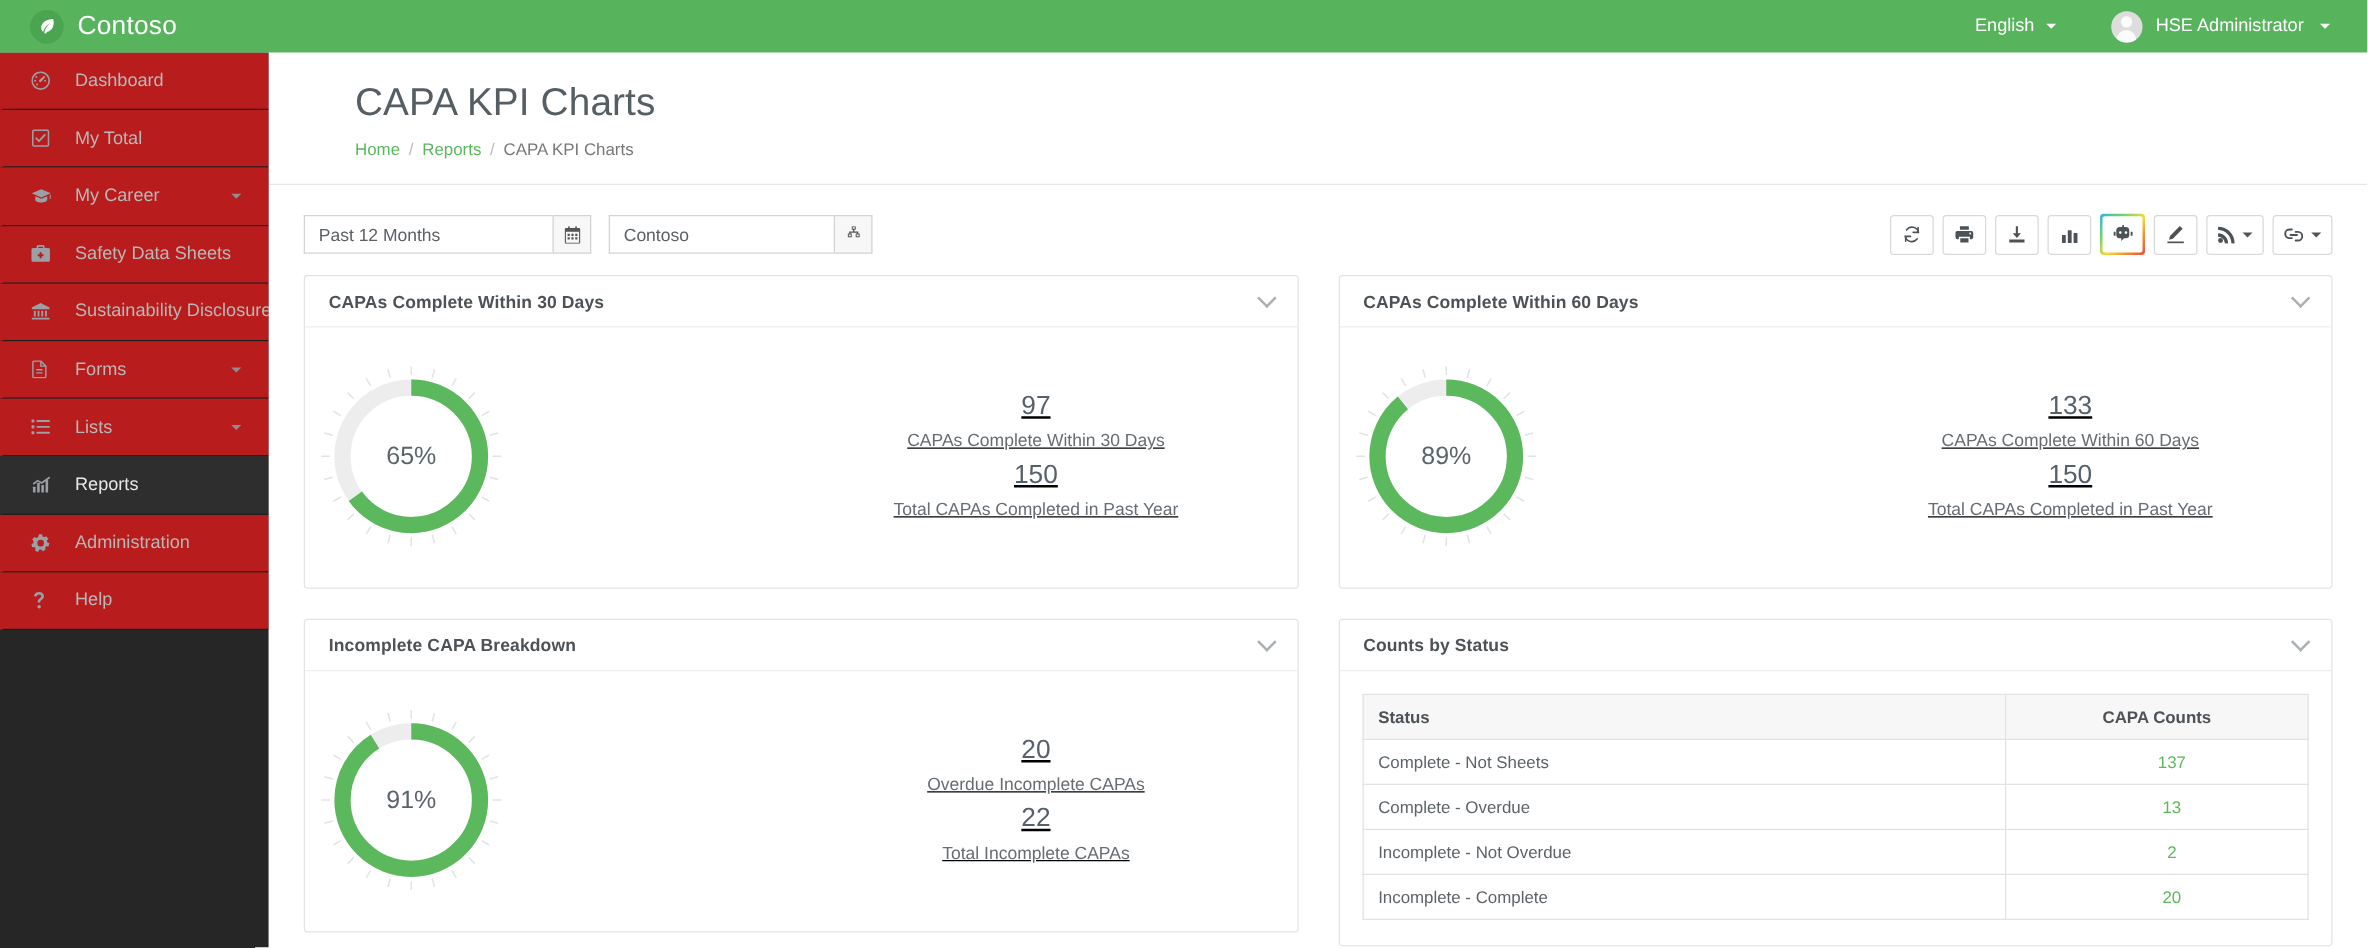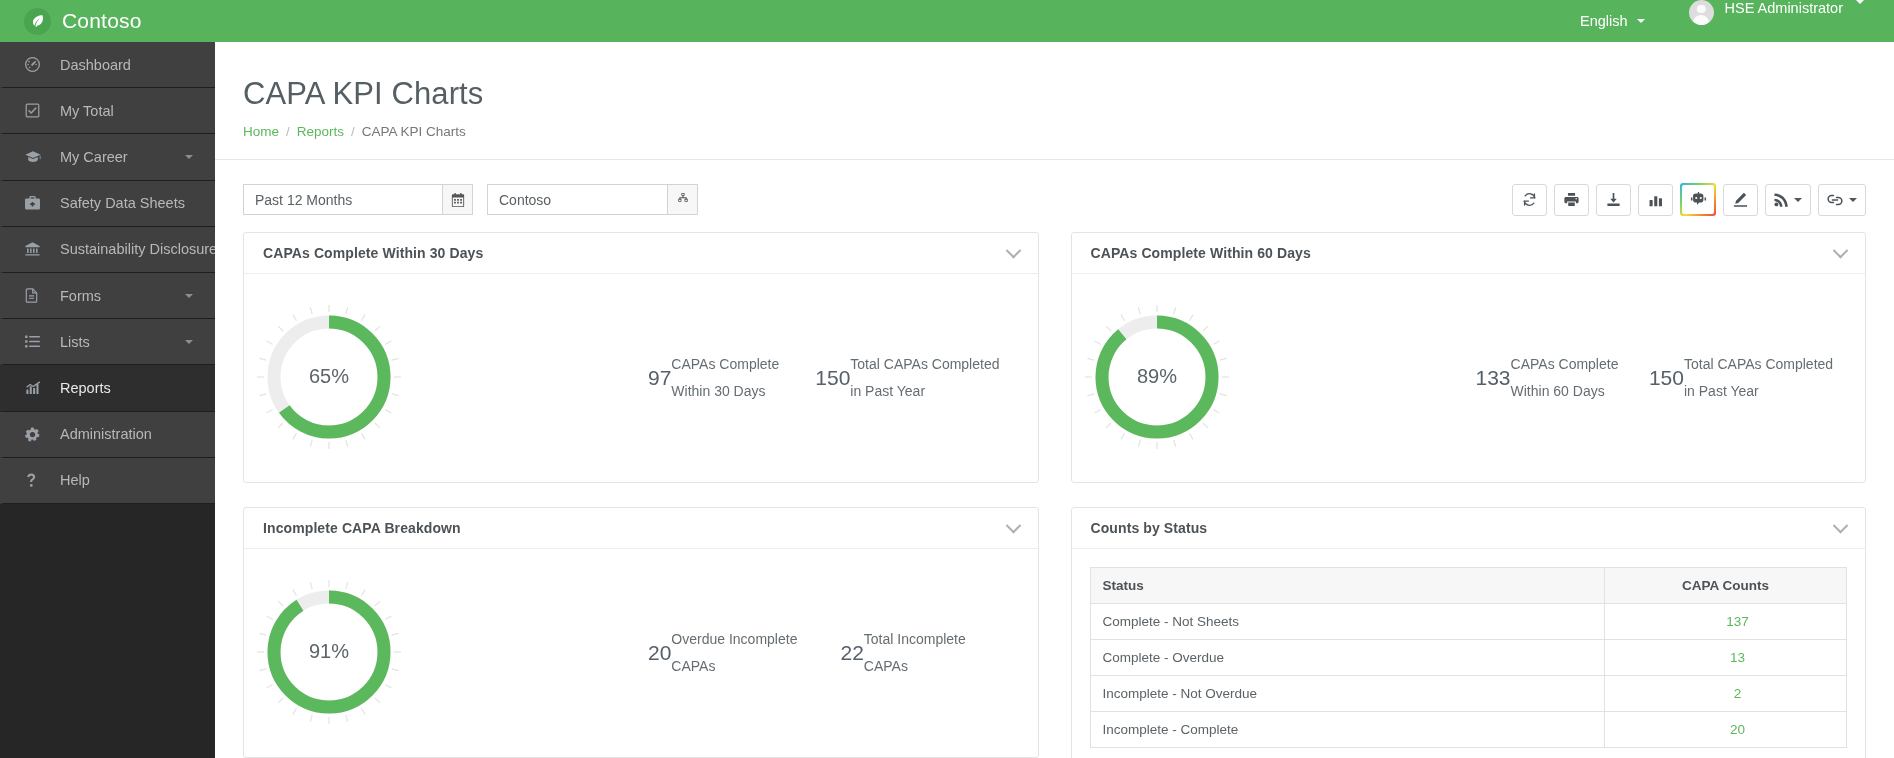--- a/index.html
+++ b/index.html
@@ -42,21 +42,21 @@
     margin-left: auto; display: flex; align-items: center;
     gap: 0; padding-right: 26px; height: 42px;
   }
   .lang {
     color: #ffffff; font-size: 14.5px; display: flex;
     align-items: center; gap: 7px; padding: 0 22px;
     height: 42px; cursor: pointer;
   }
   .user {
     color: #ffffff; font-size: 14.5px; display: flex;
-    gap: 11px; padding: 0 4px 0 22px;
+    align-items: center; gap: 11px; padding: 0 4px 0 22px;
     height: 42px; cursor: pointer;
   }
   .avatar {
     width: 25px; height: 25px; border-radius: 50%;
     background: #ddd; flex: none; position: relative; overflow: hidden;
   }
   .avatar::before {
     content: ""; position: absolute; left: 50%; top: 4.5px;
     transform: translateX(-50%);
     width: 8.5px; height: 8.5px; border-radius: 50%; background: #fbfbfb;
@@ -80,21 +80,21 @@
     overflow: hidden;
   }
   .nav-item {
     height: 46.2px;
     display: flex; align-items: center;
     padding-left: 22px;
     color: #b8b8b8; font-size: 14.5px;
     border-bottom: 1px solid #1e1e1e;
     border-left: 3px solid transparent;
     cursor: pointer; position: relative;
-    background: #404040;
+    background: #b91c1c;
   }
   .nav-item.active {
     background: #2e2e2e;
     color: #e8e8e8;
   }
   .nav-ico {
     width: 22px; margin-right: 13px; flex: none;
     display: flex; align-items: center; justify-content: flex-start;
     color: #9aa0a6;
   }
@@ -107,21 +107,21 @@
     border-right: 4.5px solid transparent;
     border-top: 4.5px solid #8e8e8e;
   }
 
   
   .main {
     position: absolute; top: 42px; left: 215px;
     width: 1679px; height: 716px;
     background: #ffffff; overflow: hidden;
   }
-  .page-head { padding: 34px 28px 0 28px; }
+  .page-head { padding: 22px 28px 0 28px; margin-left: 41px; }
   .page-title {
     font-size: 31px; color: #555f63; font-weight: 400;
     margin: 0 0 12px 0; letter-spacing: .1px;
   }
   .breadcrumb {
     font-size: 13.5px; color: #777; display: flex;
     align-items: center; gap: 7px; padding-bottom: 20px;
   }
   .breadcrumb a { color: #5cb85c; text-decoration: none; cursor: pointer; }
   .breadcrumb .sep { color: #bbb; }
@@ -198,23 +198,23 @@
     margin-left: auto; width: 11px; height: 11px;
     border-right: 2px solid #aab0b4; border-bottom: 2px solid #aab0b4;
     transform: rotate(45deg) translate(-2px,-2px);
   }
   .card-body { display: flex; align-items: center; }
   .gauge-wrap {
     width: 404px; display: flex; align-items: center;
     padding: 18px 0 20px 0;
   }
   .stats {
-    flex: 1; display: flex; 
+    flex: 1; display: flex; flex-direction: column;
     align-items: center; justify-content: center;
-    padding-right: 28px; gap: 0;
+    padding-right: 28px; gap: 0; text-decoration: underline;
   }
   .stat-num {
     font-size: 21px; color: #55606a; line-height: 1.35;
     font-weight: 400;
   }
   .stat-lbl {
     font-size: 14px; color: #666d72; line-height: 1.9;
   }
 
   

